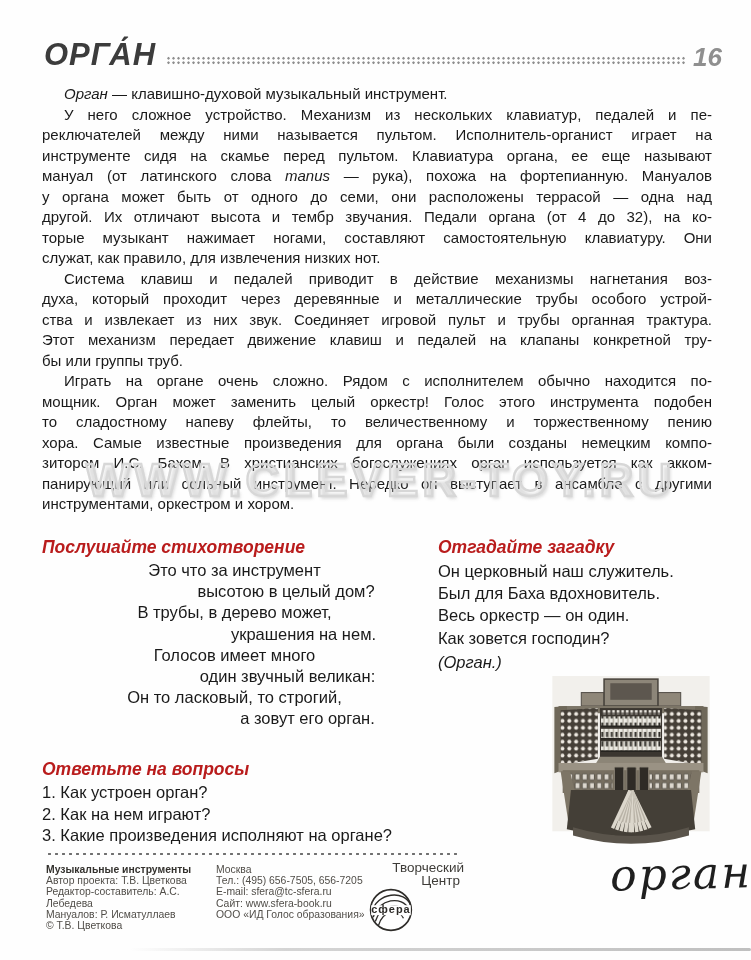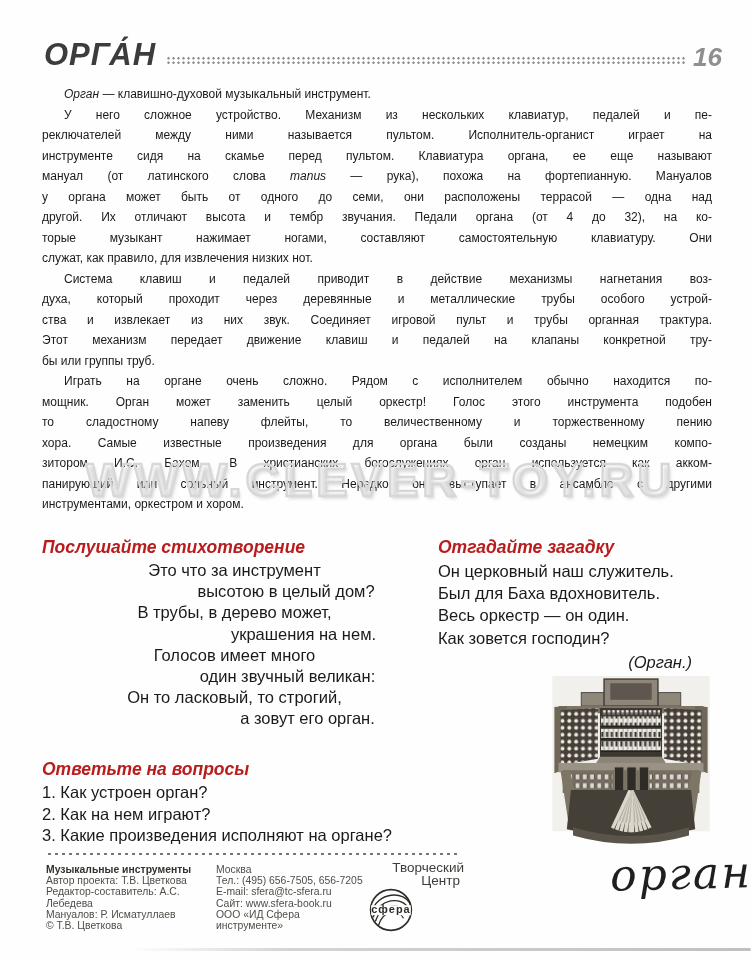--- a/index.html
+++ b/index.html
@@ -9,39 +9,39 @@
     margin:0 auto;
   }
   
   .header{position:absolute;left:44px;top:34px;width:678px;height:38px;display:flex;align-items:flex-end;}
   .title{font-size:31px;font-weight:bold;font-style:italic;color:#3c3c3c;letter-spacing:1px;line-height:34px;}
   .leader{flex:1;height:9px;margin:0 8px 7px 10px;
     background-image:radial-gradient(circle,#8e8e8e 1.1px,rgba(0,0,0,0) 1.4px);
     background-size:5px 4.5px;}
   .pagenum{font-size:26px;font-weight:bold;font-style:italic;color:#8f8f8f;line-height:30px;}
   
-  .body{position:absolute;left:42px;top:84px;width:670px;font-size:12px;}
+  .body{position:absolute;left:42px;top:84px;width:670px;font-size:15px;}
   .jl{height:20.5px;line-height:20.5px;white-space:nowrap;text-align:justify;text-align-last:justify;}
   .jl-end{text-align-last:left;}
   .indent{text-indent:22px;}
   
   .watermark{
     position:absolute;left:86px;top:452px;width:664px;z-index:6;pointer-events:none;
     font-size:47px;font-weight:bold;letter-spacing:4px;white-space:nowrap;
     color:rgba(235,235,235,0.16);
     -webkit-text-stroke:2.4px #d7d7d7;
     text-shadow:2px 3px 3px rgba(150,150,150,0.30);
   }
   
   .col-heading{font-weight:bold;font-style:italic;font-size:17.5px;color:#b91c1c;height:24px;line-height:22px;}
   .poem{position:absolute;left:42px;top:536px;width:385px;font-size:16.5px;}
   .poem .line{height:21.2px;line-height:21.2px;white-space:nowrap;text-align:center;}
   .riddle{position:absolute;left:438px;top:536px;width:268px;font-size:16.5px;}
   .riddle .line{height:22.2px;line-height:22.2px;white-space:nowrap;}
-  .riddle .answer{font-style:italic;text-align:right;padding-right:14px;margin-top:2px;height:22px;line-height:22px;}
+  .riddle .answer{font-style:italic;padding-right:14px;margin-top:2px;height:22px;line-height:22px;}
   .questions{position:absolute;left:42px;top:758px;width:450px;font-size:16.5px;}
   .questions .line{height:21.5px;line-height:21.5px;white-space:nowrap;}
   
   .figure{position:absolute;left:552px;top:676px;width:158px;height:176px;margin:0;}
   .fig-caption{
     position:absolute;left:610px;top:848px;width:140px;
     font-family:"DejaVu Serif",serif;font-style:italic;font-size:44px;
     color:#1f1f1f;letter-spacing:2px;transform:rotate(-1.5deg);
   }
   
@@ -221,21 +221,21 @@
         <div>Автор проекта: Т.В. Цветкова</div>
         <div>Редактор-составитель: А.С. Лебедева</div>
         <div>Мануалов: Р. Исматуллаев</div>
         <div>© Т.В. Цветкова</div>
       </div>
       <div class="fcol contacts">
         <div>Москва</div>
         <div>Тел.: (495) 656-7505, 656-7205</div>
         <div>E-mail: sfera@tc-sfera.ru</div>
         <div>Сайт: www.sfera-book.ru</div>
-        <div>ООО «ИД Сфера инструменте»</div>
+        <div>ООО «ИД Голос образования»</div>
       </div>
     </div>
     <div class="logo">
       <div class="logo-line">Творческий</div>
       <div class="logo-line logo-line2">Центр</div>
       <svg class="sphere" width="48" height="46" viewBox="0 0 46 44" xmlns="http://www.w3.org/2000/svg">
         <circle cx="22" cy="21" r="19.5" fill="#ffffff" stroke="#2e2c29" stroke-width="1.6"></circle>
         <g fill="none" stroke="#2e2c29" stroke-width="1.3">
           <path d="M3.5,24 C8,3 36,2 40.5,16"></path>
           <path d="M5,28 C10,10 33,7 39,20"></path>

